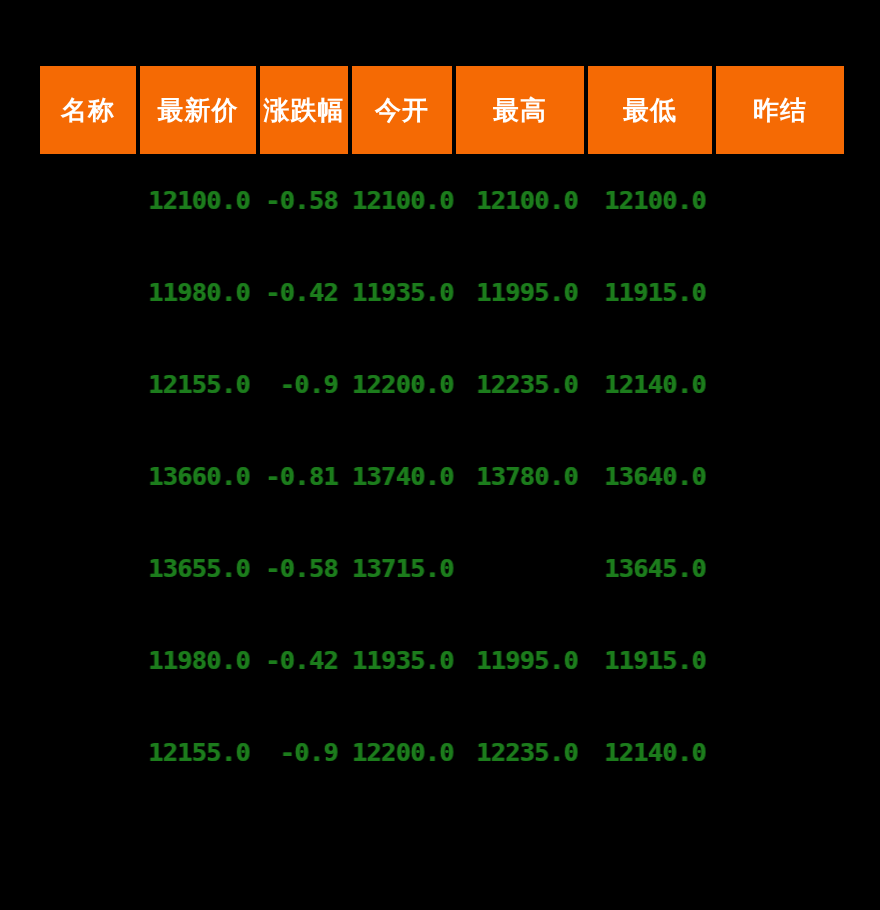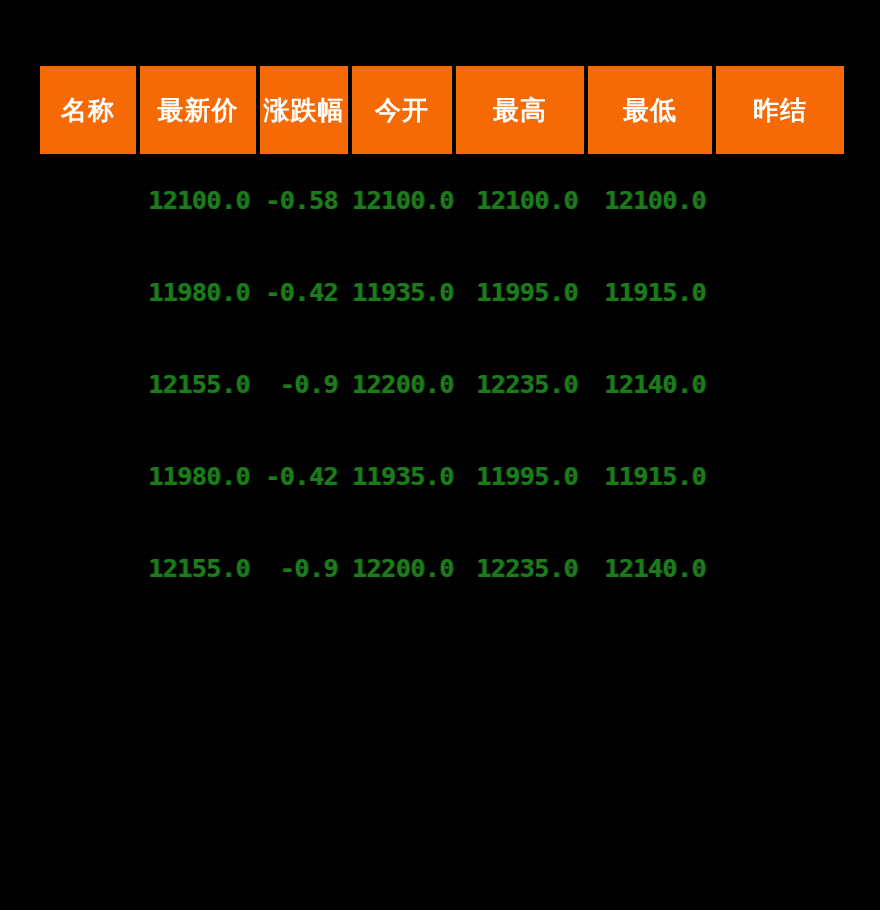--- a/index.html
+++ b/index.html
@@ -125,20 +125,38 @@
         <td class="c-name"></td>
         <td class="c-last">12155.0</td>
         <td class="c-chg">-0.9</td>
         <td class="c-open">12200.0</td>
         <td class="c-high">12235.0</td>
         <td class="c-low">12140.0</td>
         <td class="c-prev"></td>
       </tr>
       <tr>
         <td class="c-name"></td>
+        <td class="c-last">13660.0</td>
+        <td class="c-chg">-0.81</td>
+        <td class="c-open">13740.0</td>
+        <td class="c-high">13780.0</td>
+        <td class="c-low">13640.0</td>
+        <td class="c-prev"></td>
+      </tr>
+      <tr>
+        <td class="c-name"></td>
+        <td class="c-last">13655.0</td>
+        <td class="c-chg">-0.58</td>
+        <td class="c-open">13715.0</td>
+        <td class="c-high"></td>
+        <td class="c-low">13645.0</td>
+        <td class="c-prev"></td>
+      </tr>
+      <tr>
+        <td class="c-name"></td>
         <td class="c-last">11980.0</td>
         <td class="c-chg">-0.42</td>
         <td class="c-open">11935.0</td>
         <td class="c-high">11995.0</td>
         <td class="c-low">11915.0</td>
         <td class="c-prev"></td>
       </tr>
       <tr>
         <td class="c-name"></td>
         <td class="c-last">12155.0</td>

